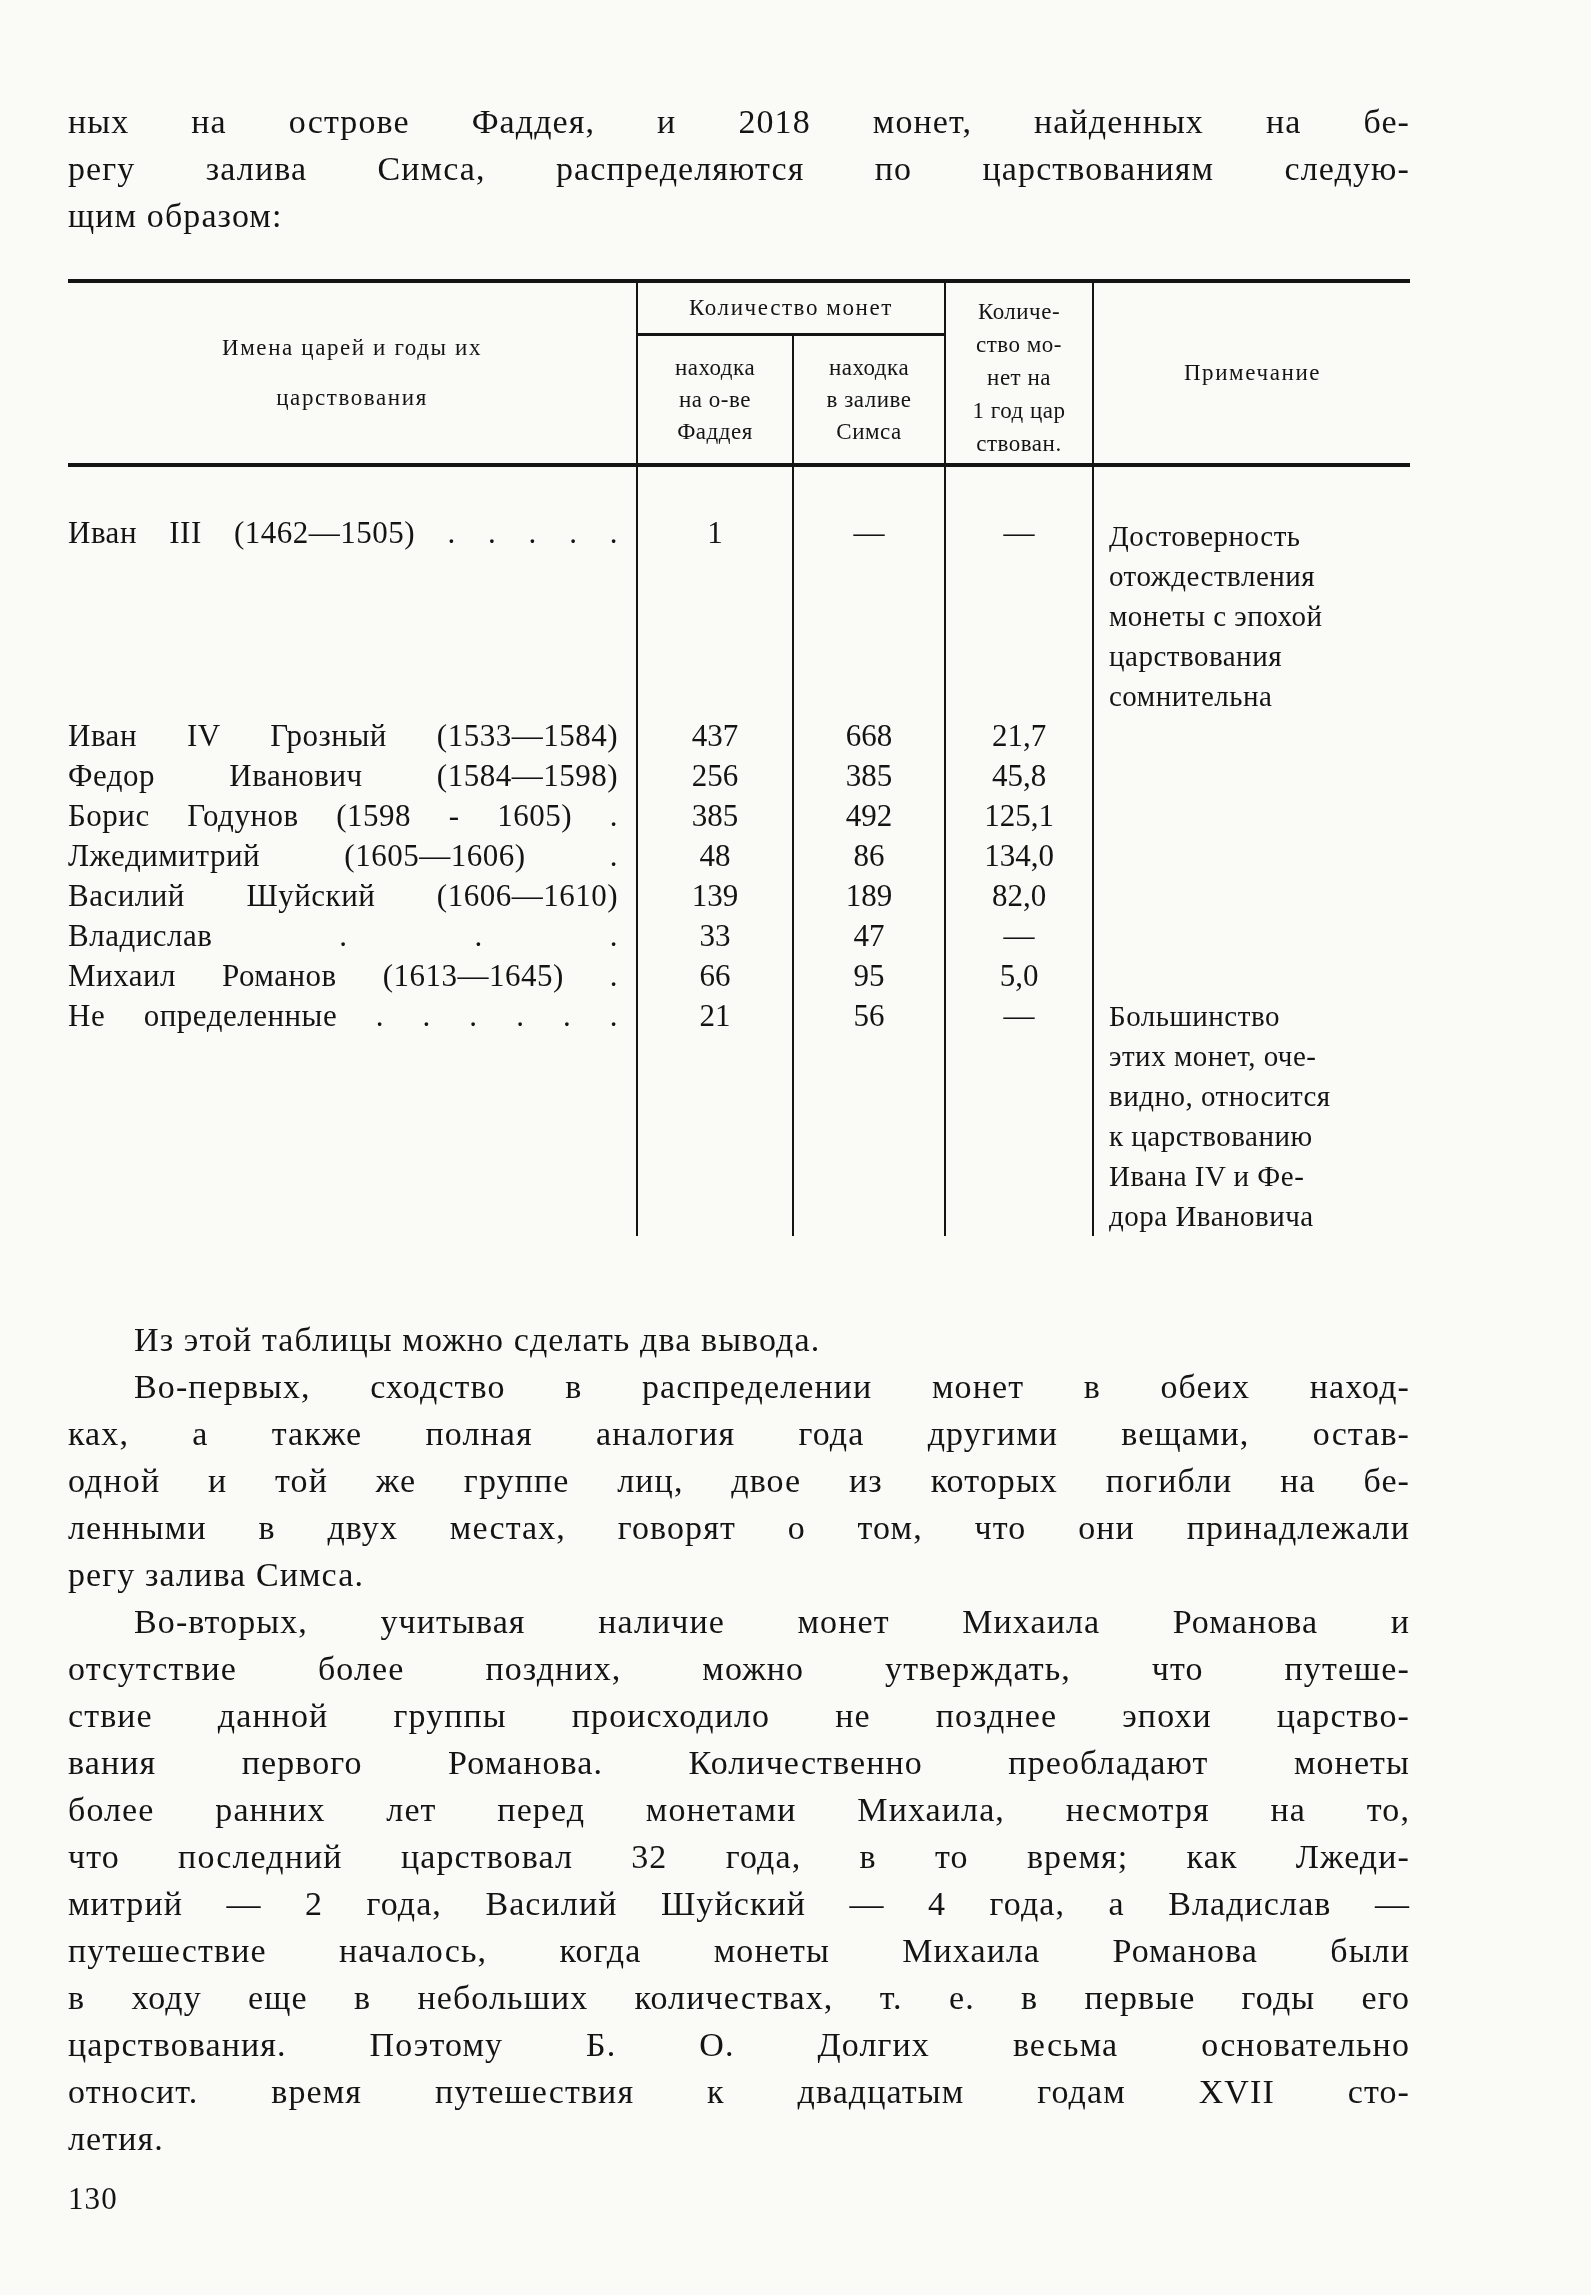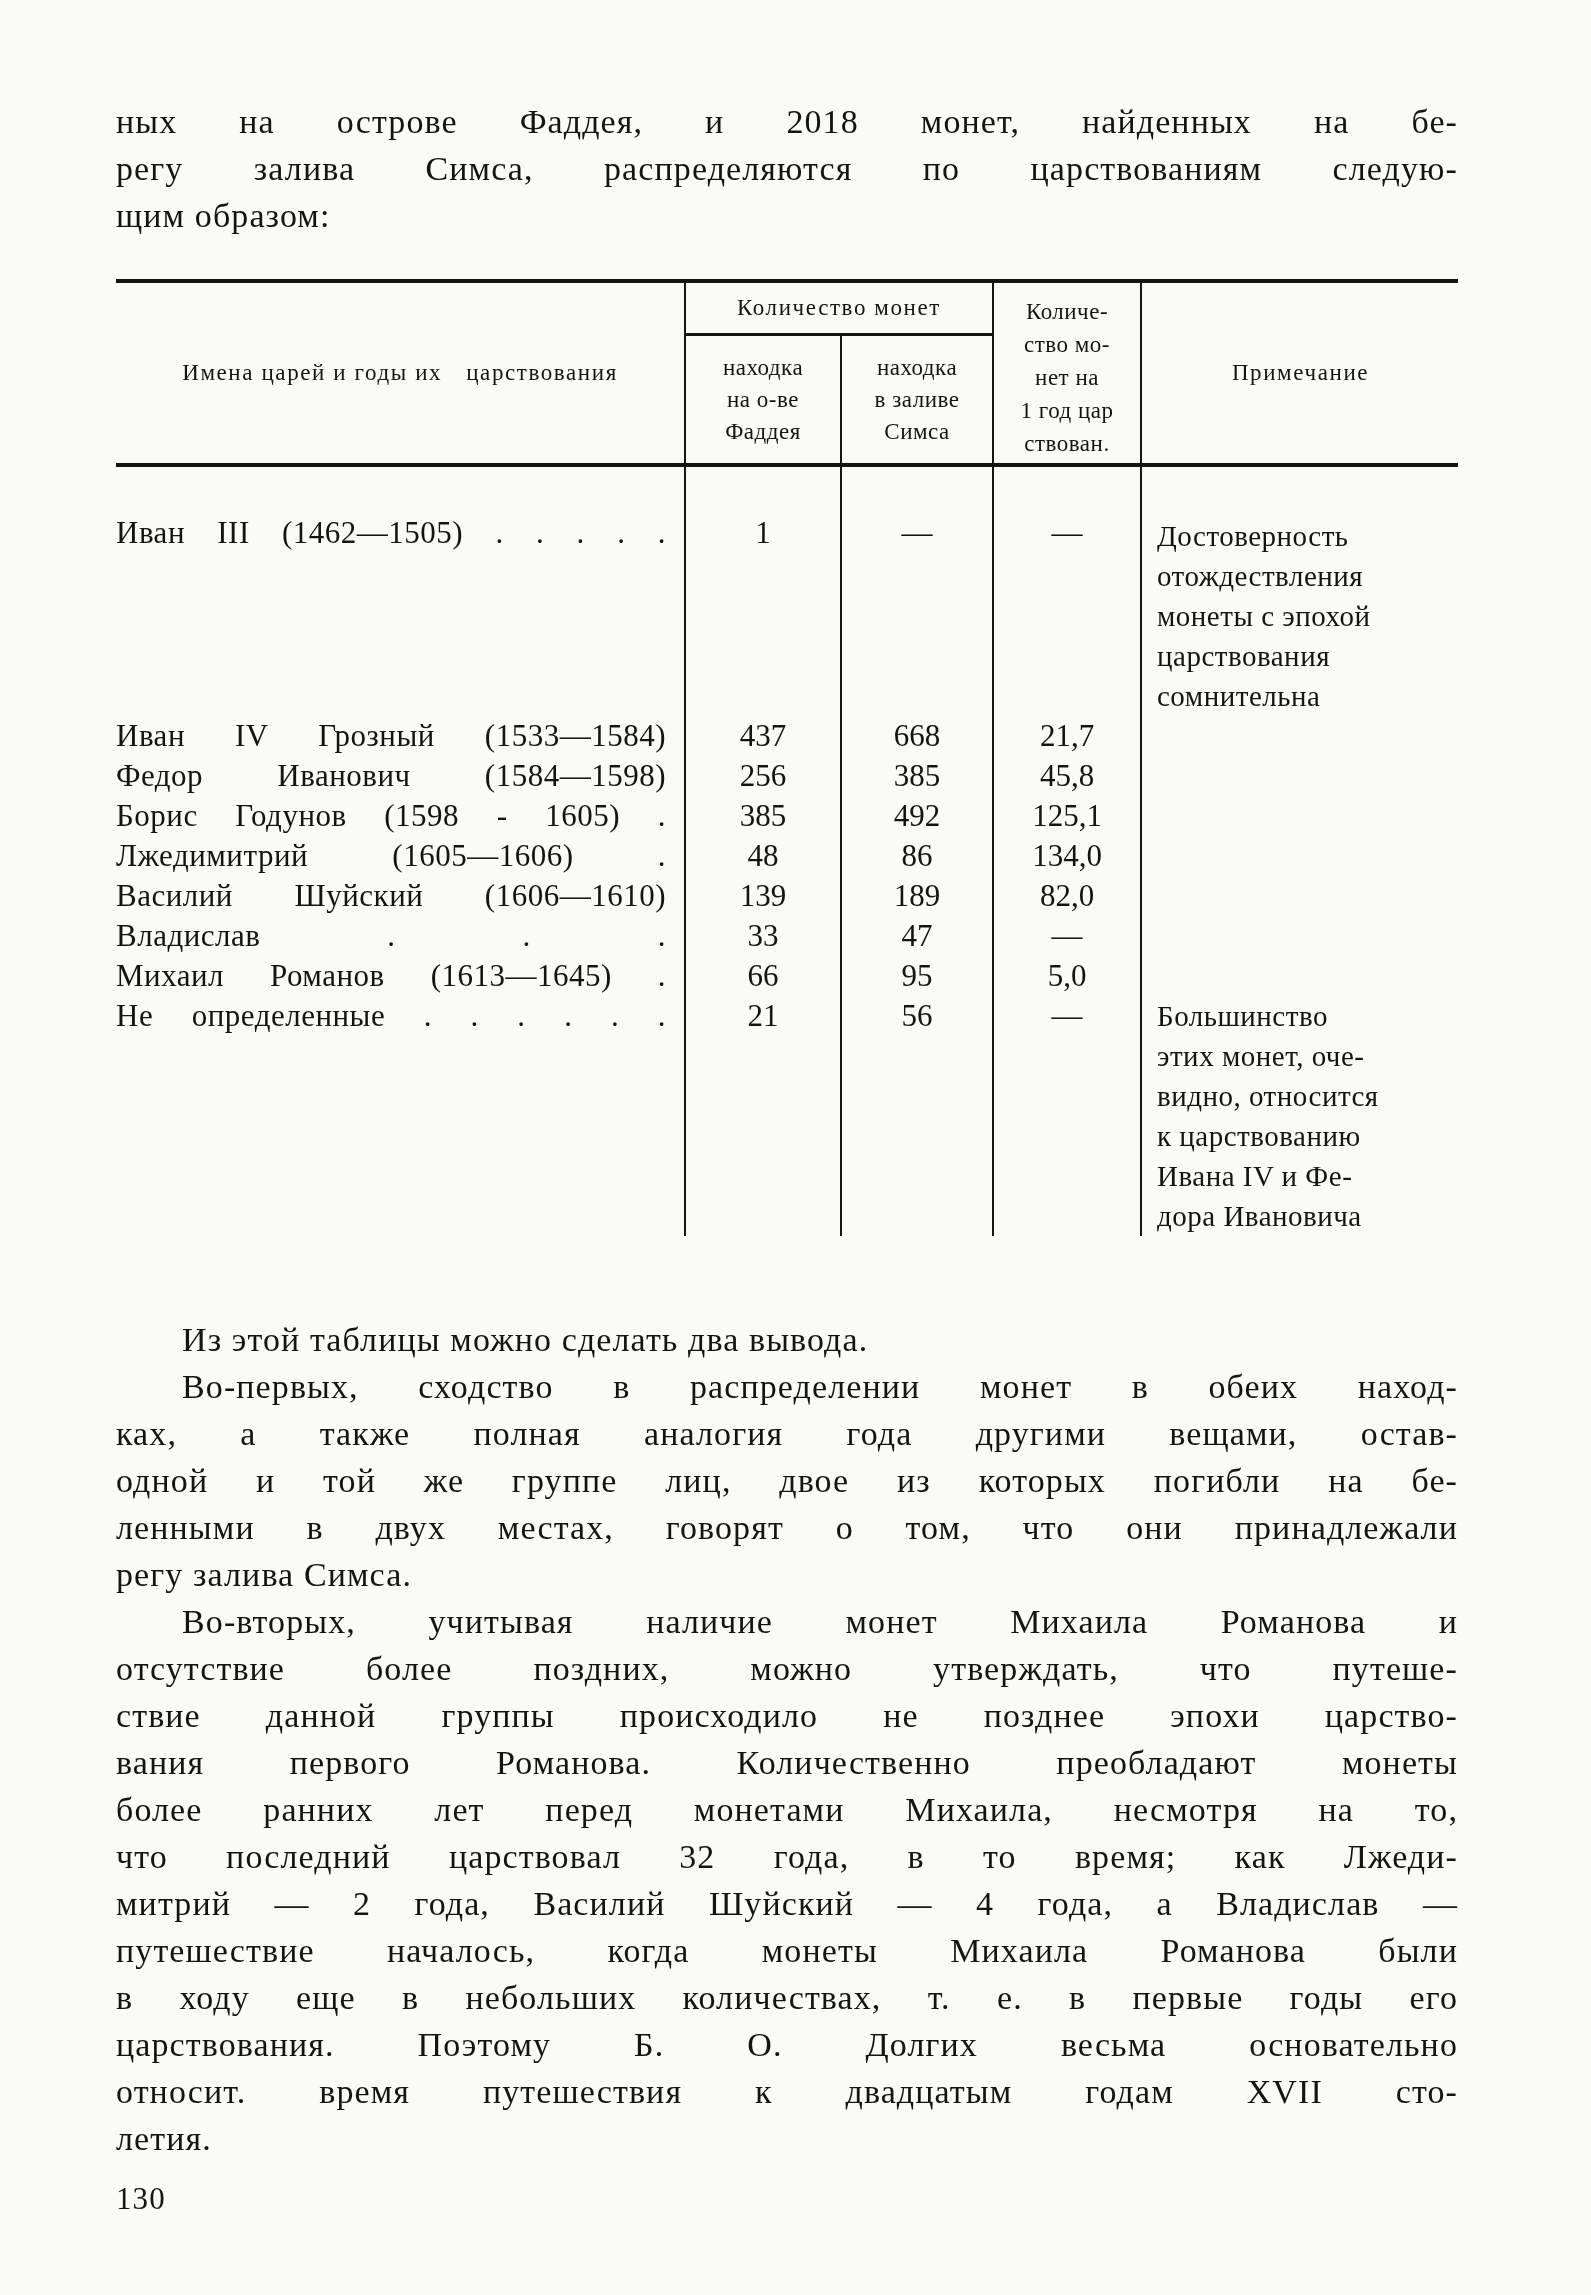--- a/index.html
+++ b/index.html
@@ -4,40 +4,40 @@
 <style>
   :root { --ink:#141414; --paper:#fafaf7; }
   * { box-sizing: border-box; }
   html,body { margin:0; padding:0; }
   body {
     width:1592px; height:2295px;
     background: var(--paper);
     color: var(--ink);
     font-family: "Liberation Serif", "DejaVu Serif", serif;
   }
-  .page { position:relative; width:1342px; margin-left:116px; }
+  .page { position:relative; width:1342px; margin-left:68px; }
 
   
   .intro { padding-top:98px; font-size:34px; line-height:47px; letter-spacing:1.1px; }
   .bodytext { margin-top:80px; font-size:34px; line-height:47px; letter-spacing:1.1px; }
   .tline { min-height:47px; }
   .tline.just { text-align: justify; text-align-last: justify; }
   .tline.ind { text-indent:66px; }
 
   
   .ctable { margin-top:40px; }
   .thead {
     display:grid;
     grid-template-columns:568px 156px 152px 148px 319px;
     grid-template-rows:53px 127px;
     border-top:4.2px solid var(--ink);
     border-bottom:4.2px solid var(--ink);
     font-size:23px;
   }
-  .h-names { grid-area:1/1/3/2; display:flex; flex-direction:row; justify-content:center; align-items:center; gap:24px; letter-spacing:1.6px; }
+  .h-names { grid-area:1/1/3/2; display:flex; flex-direction:column; justify-content:center; align-items:center; gap:24px; letter-spacing:1.6px; }
   .h-group { grid-area:1/2/2/4; border-left:2.1px solid var(--ink); border-bottom:3.2px solid var(--ink); display:flex; align-items:center; justify-content:center; letter-spacing:1.6px; }
   .h-sub1 { grid-area:2/2/3/3; border-left:2.1px solid var(--ink); }
   .h-sub2 { grid-area:2/3/3/4; border-left:2.1px solid var(--ink); }
   .h-sub1, .h-sub2 { display:flex; flex-direction:column; justify-content:center; align-items:center; line-height:32px; letter-spacing:0.5px; }
   .h-col4 { grid-area:1/4/3/5; border-left:2.1px solid var(--ink); display:flex; flex-direction:column; align-items:center; padding-top:11.7px; line-height:33px; letter-spacing:0.5px; }
   .h-col5 { grid-area:1/5/3/6; border-left:2.1px solid var(--ink); display:flex; align-items:center; justify-content:center; letter-spacing:1.6px; }
 
   .trow { display:grid; grid-template-columns:568px 156px 152px 148px 319px; }
   .c-name { font-size:31px; padding-right:18px; text-align:justify; text-align-last:justify; letter-spacing:0.5px; }
   .c-num  { font-size:31px; text-align:center; }

